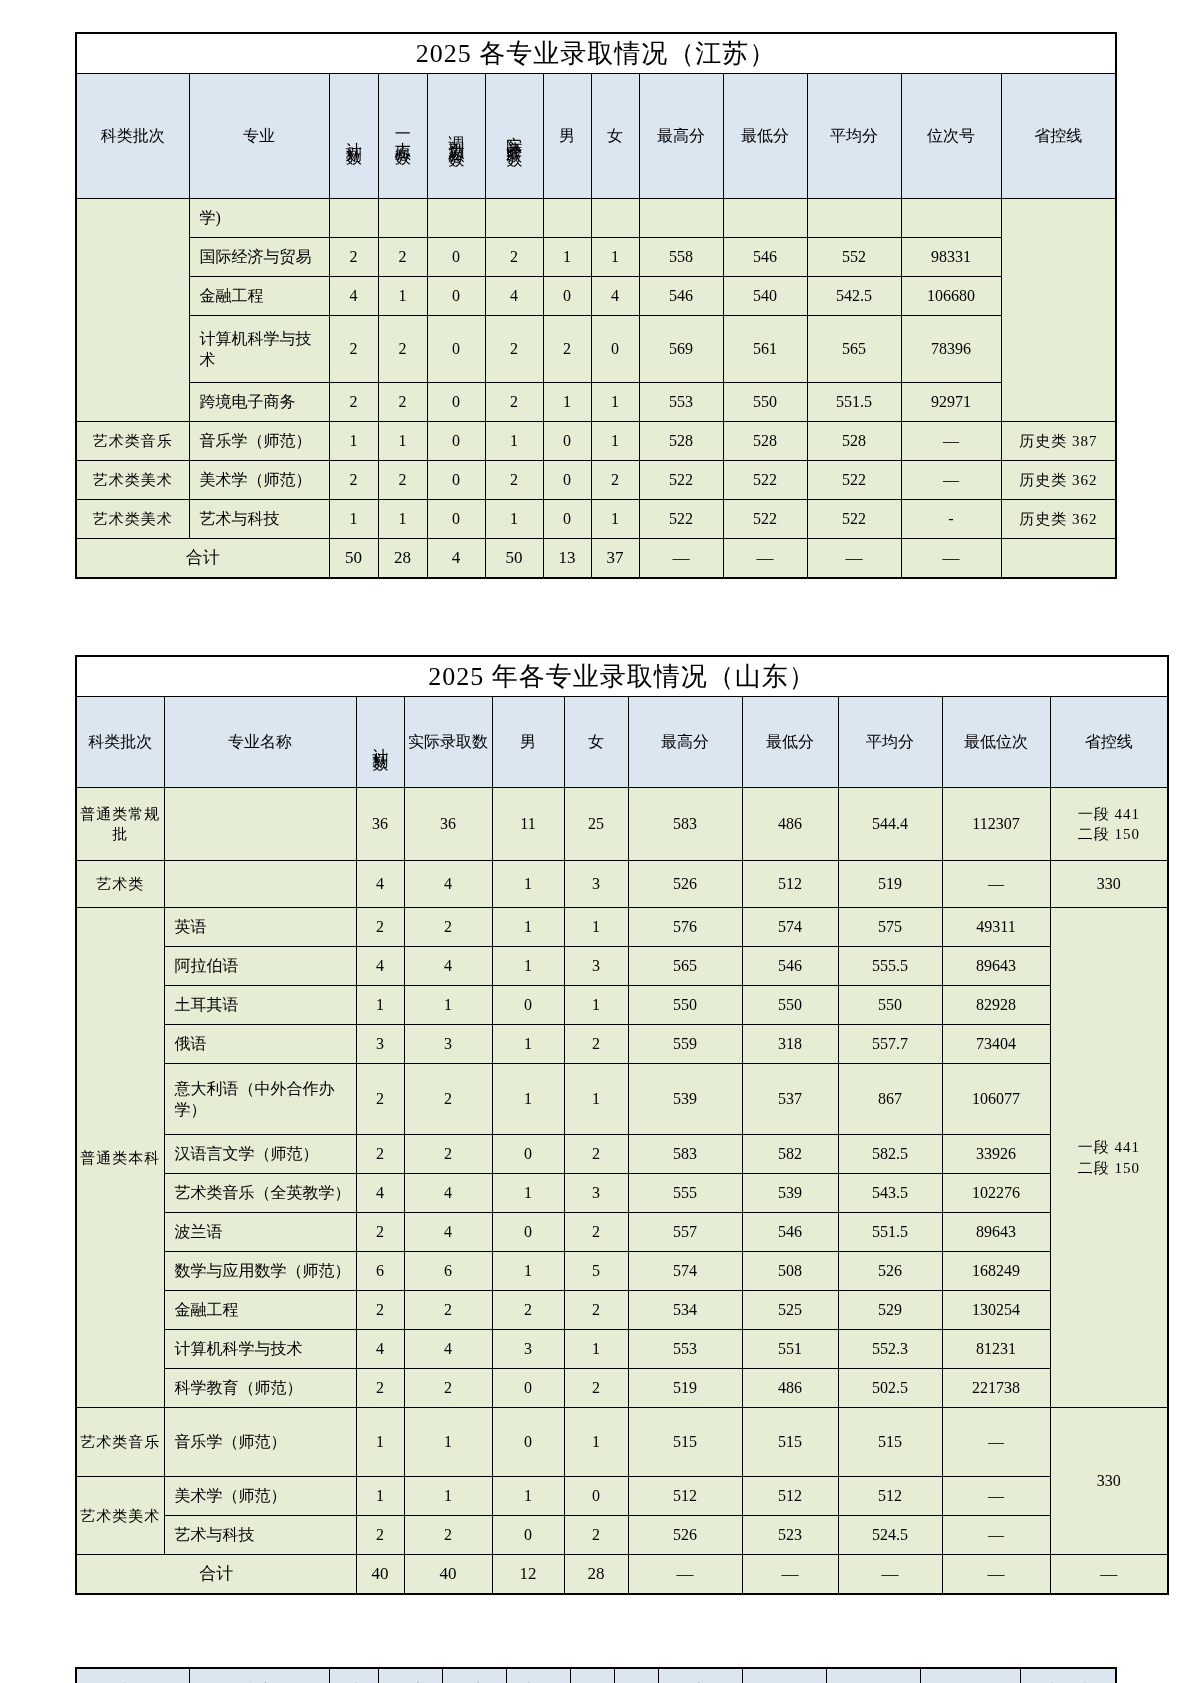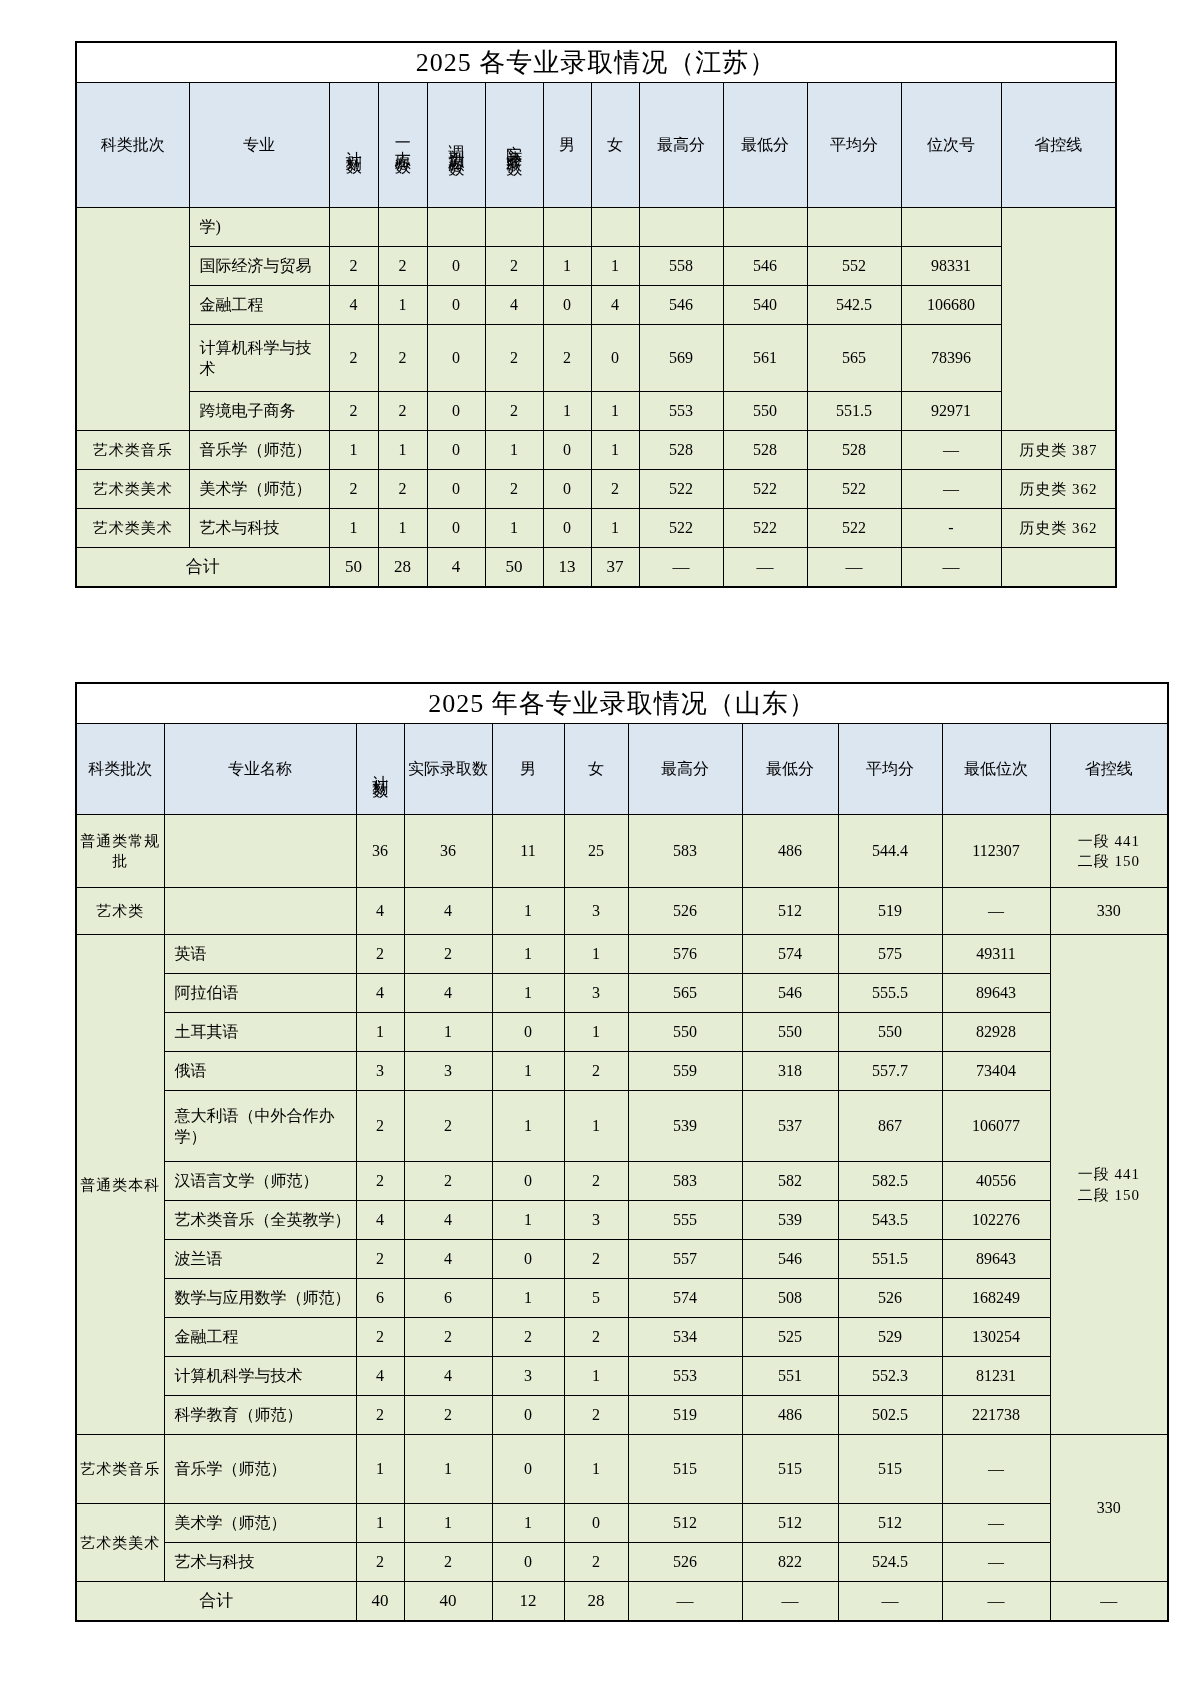--- a/index.html
+++ b/index.html
@@ -14,21 +14,21 @@
     color: #000000;
     position: relative;
     overflow: hidden;
   }
   .page {
     width: 1190px;
     padding-top: 25px;
     box-sizing: border-box;
   }
   .tbl-wrap {
-    margin: 16px auto;
+    margin: 7px auto;
     width: 1040px;
   }
   table.rec {
     border-collapse: collapse;
     table-layout: fixed;
     width: 1040px;
     border: 2px solid #000;
   }
   table.rec td, table.rec th {
     border: 1px solid #000;
@@ -380,21 +380,21 @@
       </tr>
       <tr class="body-row">
         <td class="major">汉语言文学（师范）</td>
         <td>2</td>
         <td>2</td>
         <td>0</td>
         <td>2</td>
         <td>583</td>
         <td>582</td>
         <td>582.5</td>
-        <td>40556</td>
+        <td>33926</td>
       </tr>
       <tr class="body-row">
         <td class="major">艺术类音乐（全英教学）</td>
         <td>4</td>
         <td>4</td>
         <td>1</td>
         <td>3</td>
         <td>555</td>
         <td>539</td>
         <td>543.5</td>
@@ -481,21 +481,21 @@
         <td>512</td>
         <td>—</td>
       </tr>
       <tr class="body-row">
         <td class="major">艺术与科技</td>
         <td>2</td>
         <td>2</td>
         <td>0</td>
         <td>2</td>
         <td>526</td>
-        <td>822</td>
+        <td>523</td>
         <td>524.5</td>
         <td>—</td>
       </tr>
 
       <tr class="total-row">
         <td colspan="2">合计</td>
         <td>40</td>
         <td>40</td>
         <td>12</td>
         <td>28</td>

